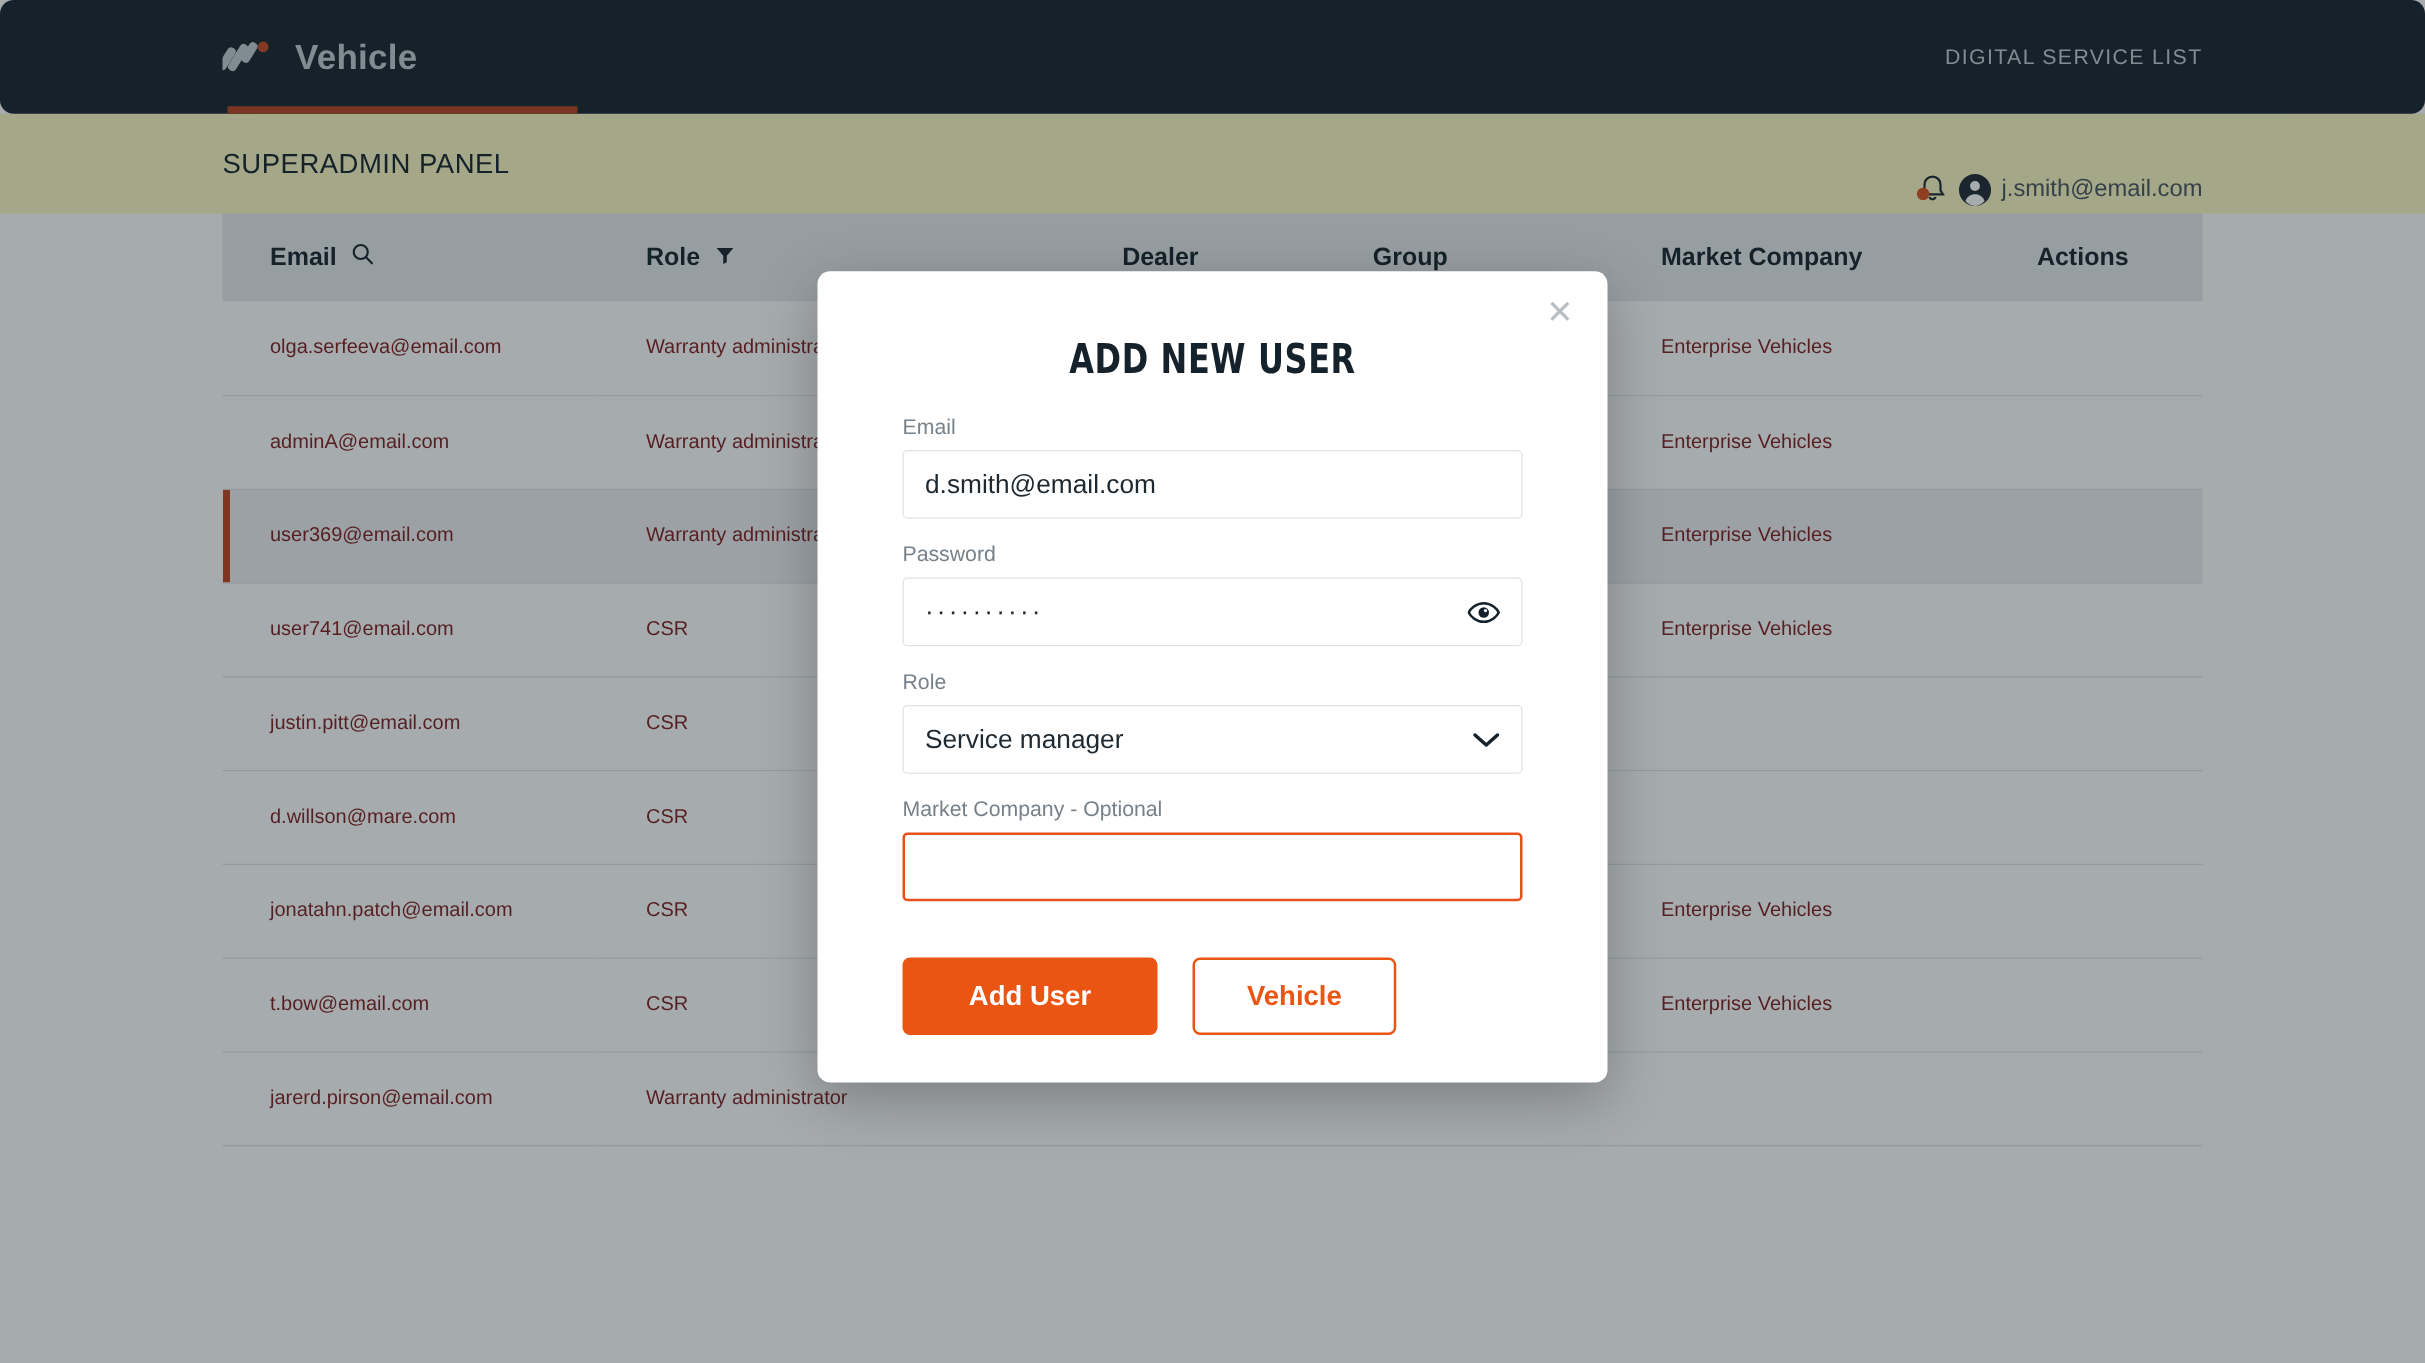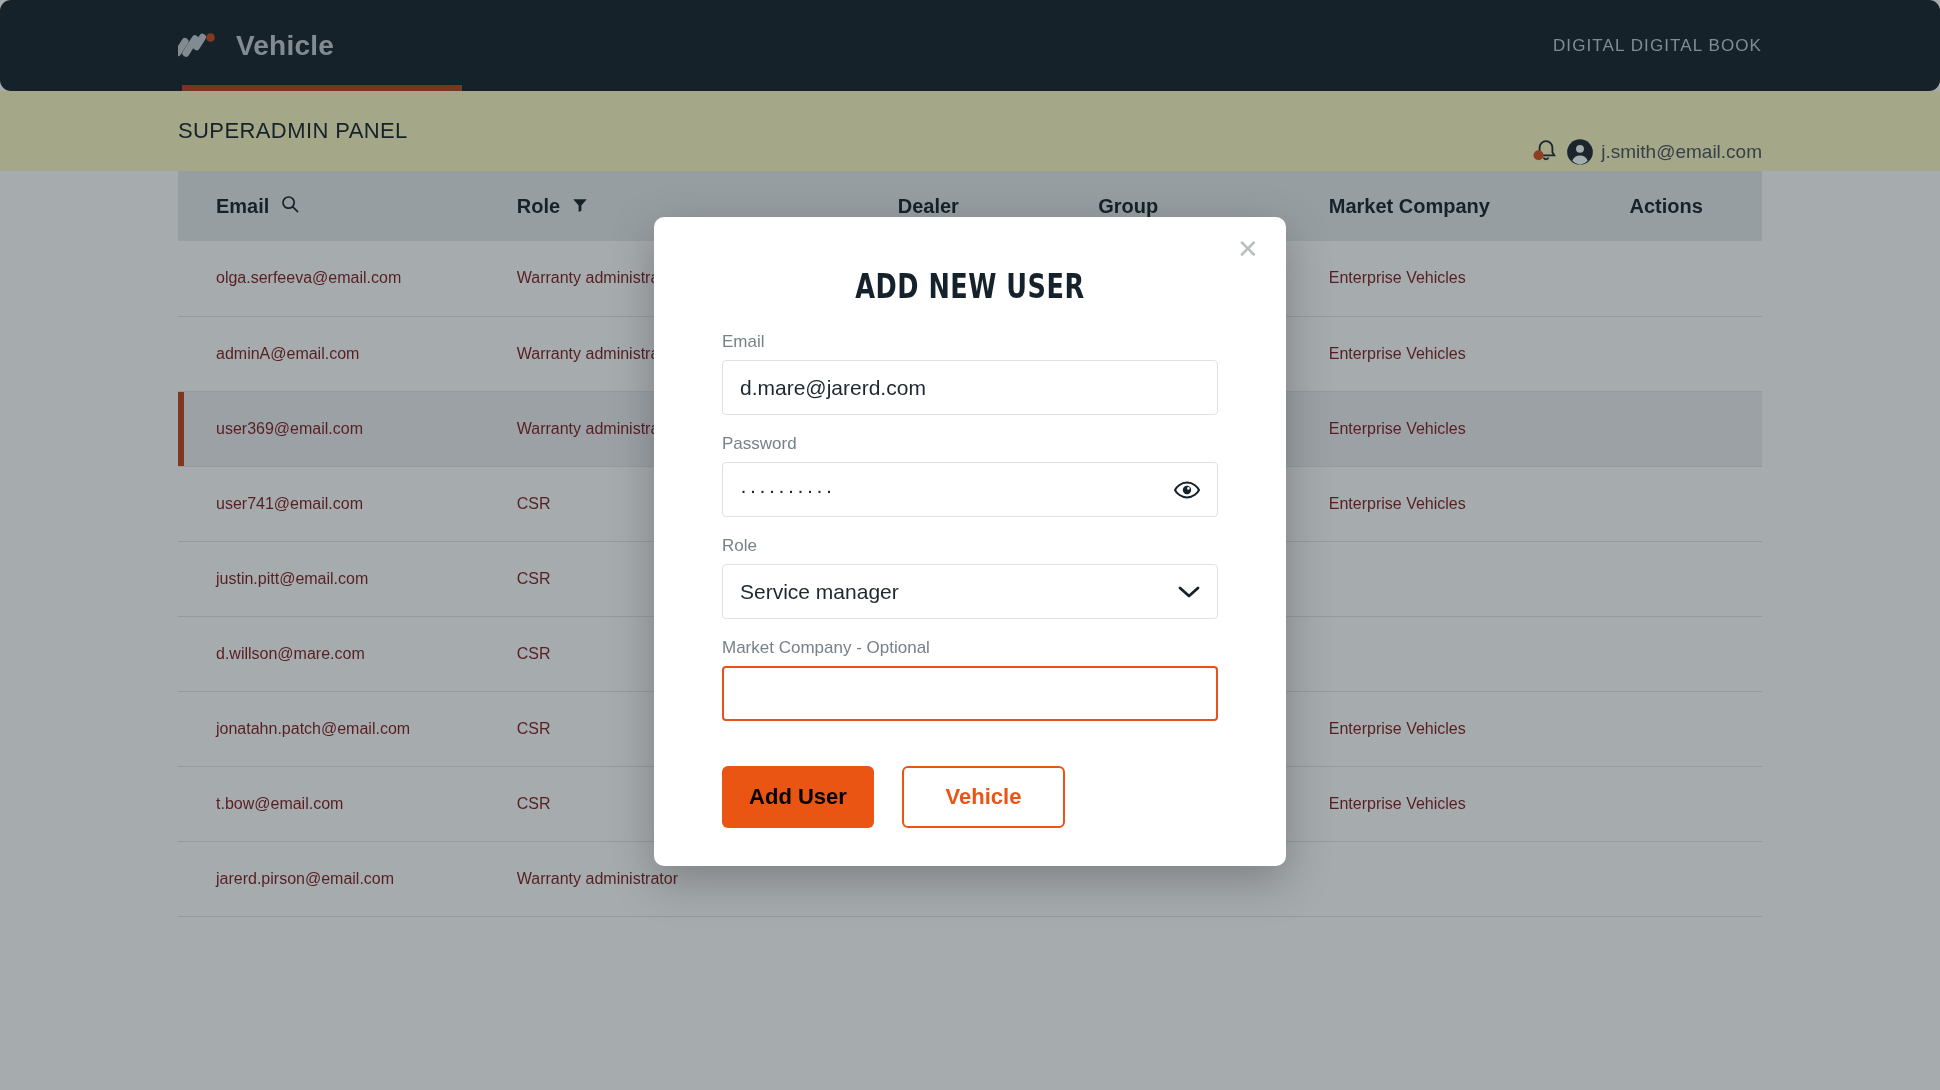--- a/index.html
+++ b/index.html
@@ -247,23 +247,23 @@
     border-radius: 6px;
     font-size: 22px;
     font-weight: bold;
     display: flex;
     align-items: center;
     justify-content: center;
     cursor: pointer;
     font-family: "Liberation Sans", sans-serif;
   }
   .btn-primary {
-    width: 152px;
+    width: 204px;
     background: #ea5514;
-    color: #000000;
+    color: #ffffff;
     border: none;
     text-align: right;
   }
   .btn-secondary {
     width: 163px;
     background: #ffffff;
     color: #ea5514;
     border: 2px solid #ea5514;
   }
 </style>
@@ -279,21 +279,21 @@
           <g fill="#c4ccd2">
             <rect x="0" y="6" width="7" height="20" rx="3.2" transform="rotate(32 3.5 16)"></rect>
             <rect x="9" y="3" width="7" height="24" rx="3.2" transform="rotate(32 12.5 15)"></rect>
             <rect x="18" y="2" width="7" height="18" rx="3.2" transform="rotate(32 21.5 11)"></rect>
           </g>
           <circle cx="32.5" cy="6.5" r="4.3" fill="#c8491e"></circle>
         </svg>
       </span>
       <span class="brand-name">Vehicle</span>
     </div>
-    <div class="topbar-right">DIGITAL DIGITAL BOOK</div>
+    <div class="topbar-right">DIGITAL SERVICE LIST</div>
     <div class="tab-indicator"></div>
   </div>
 
   <div class="subheader">
     <div class="panel-title">SUPERADMIN PANEL</div>
     <div class="subheader-right">
       <span class="bell-wrap">
         <svg width="26" height="28" viewBox="0 0 26 28" xmlns="http://www.w3.org/2000/svg">
           <path d="M13 3.2c-3.6 0-6.4 2.9-6.4 6.5v4.6l-1.9 3.1h16.6l-1.9-3.1V9.7c0-3.6-2.8-6.5-6.4-6.5z" fill="none" stroke="#1d2830" stroke-width="1.8"></path>
           <path d="M10.6 19.6a2.5 2.5 0 0 0 4.8 0" fill="none" stroke="#1d2830" stroke-width="1.8"></path>
@@ -448,21 +448,21 @@
 <div class="overlay">
   <div class="modal">
     <button class="modal-close">✕</button>
     <div class="modal-title">ADD NEW USER</div>
 
     <div class="modal-body">
 
       <div class="field">
         <label class="field-label">Email</label>
         <div class="field-control">
-          <span class="field-value">d.mare@jarerd.com</span>
+          <span class="field-value">d.smith@email.com</span>
         </div>
       </div>
 
       <div class="field">
         <label class="field-label">Password</label>
         <div class="field-control">
           <span class="field-value dots">··········</span>
           <span class="field-icon">
             <svg width="26" height="18" viewBox="0 0 26 18" xmlns="http://www.w3.org/2000/svg">
               <path d="M13 1.6C6.8 1.6 2.2 6.3 1 9c1.2 2.7 5.8 7.4 12 7.4S23.8 11.7 25 9c-1.2-2.7-5.8-7.4-12-7.4z" fill="none" stroke="#16222b" stroke-width="2"></path>

